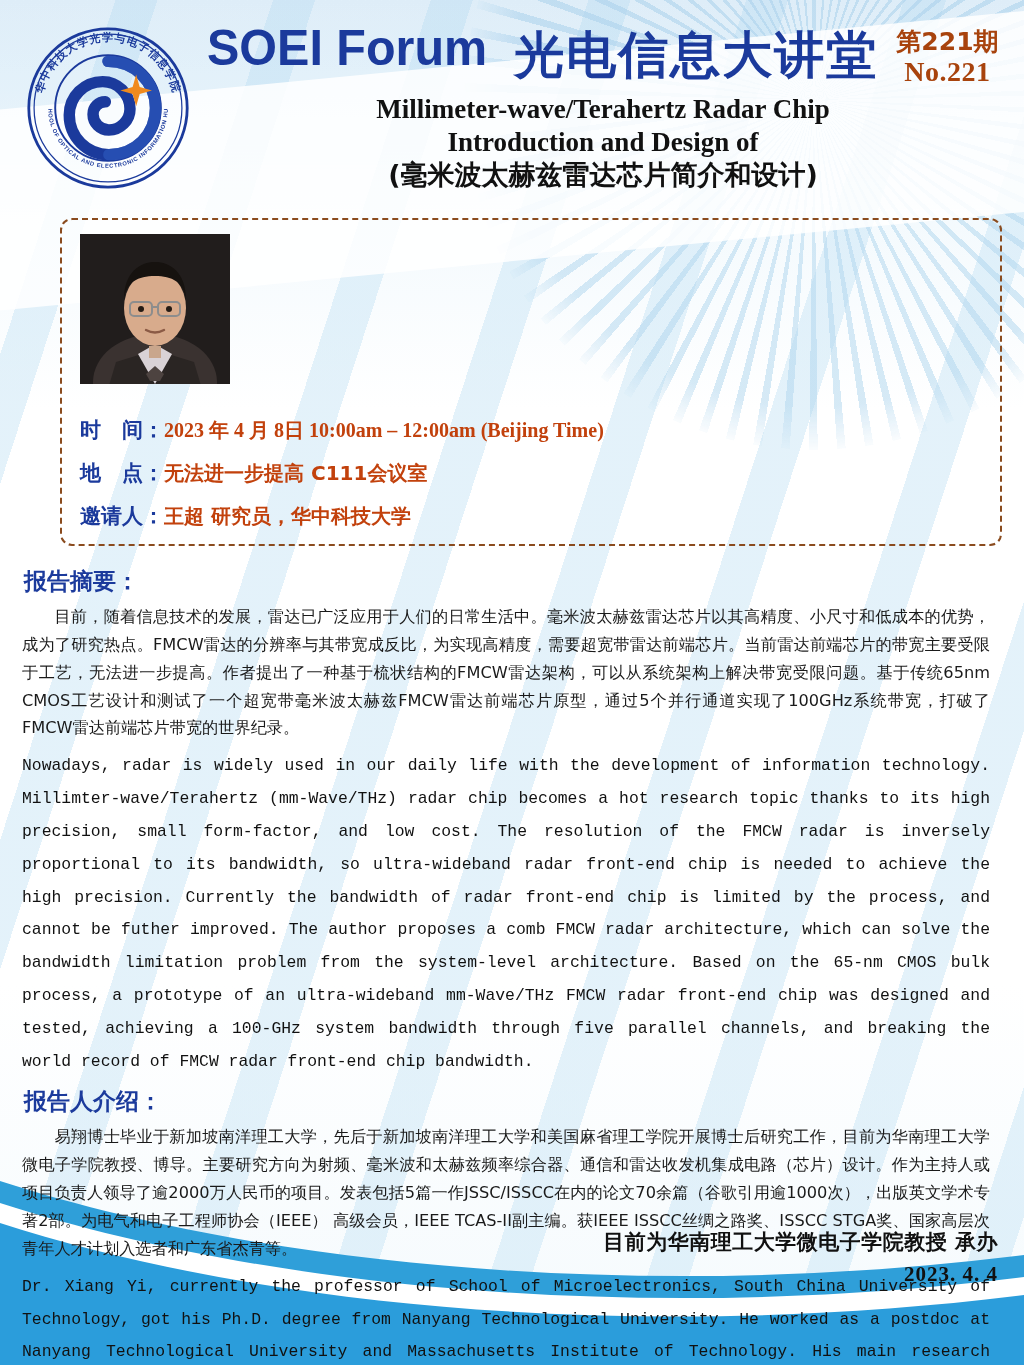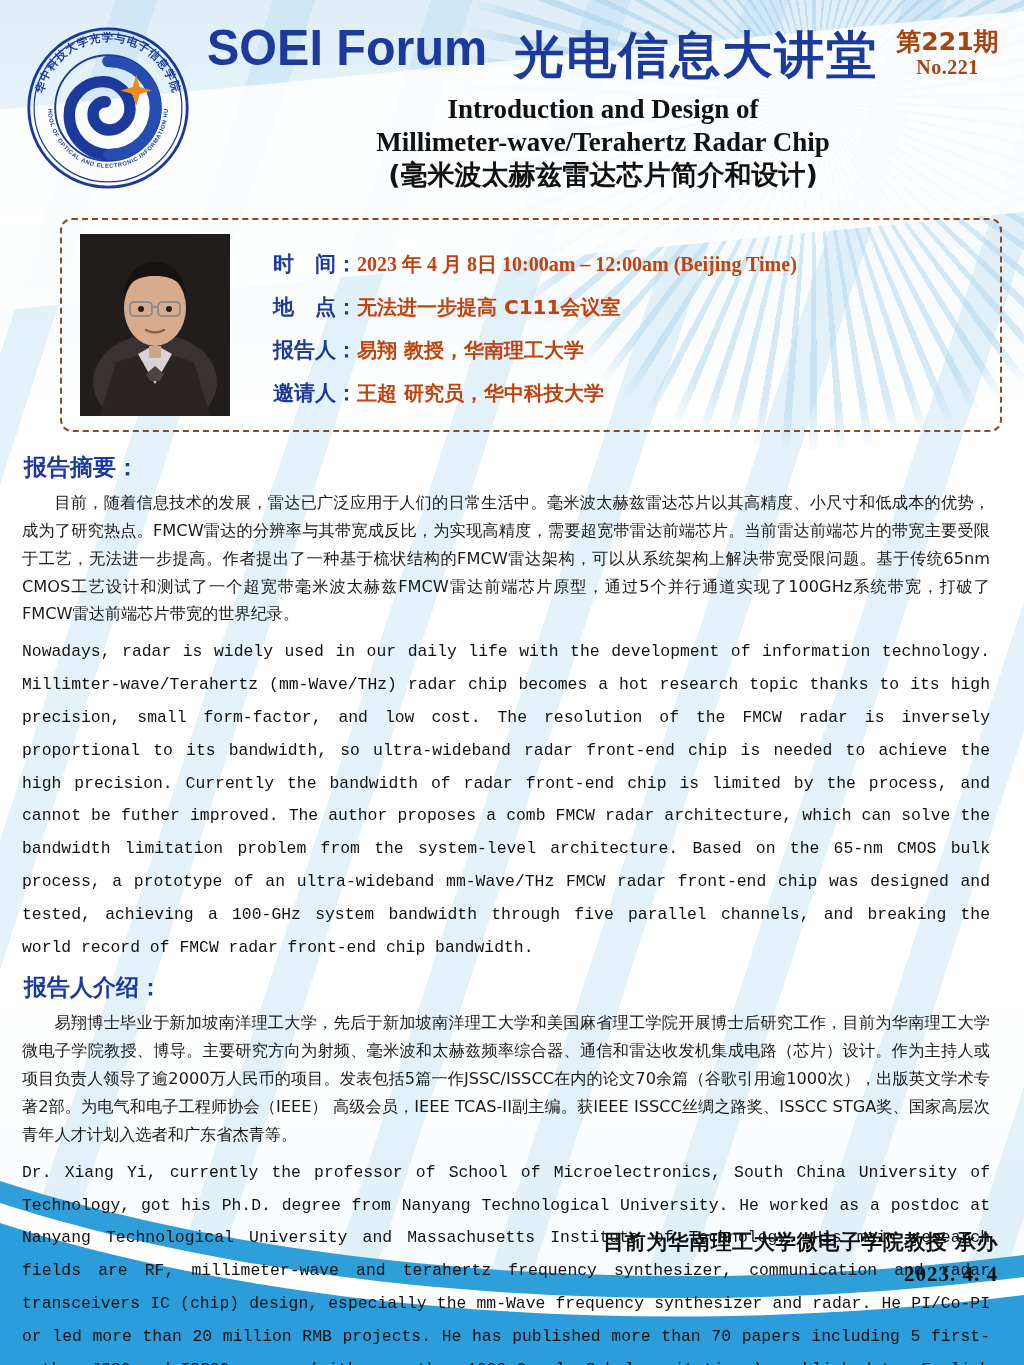--- a/index.html
+++ b/index.html
@@ -93,21 +93,21 @@
   }
   .issue {
     text-align: center;
     color: #a8430d;
     font-weight: 700;
     line-height: 1.12;
     padding-top: 6px;
     white-space: nowrap;
   }
   .issue .cn { font-size: 25px; font-family:"DejaVu Sans", sans-serif; }
-  .issue .en { font-size: 20px; font-family:"Liberation Serif", serif; letter-spacing: .5px;}
+  .issue .en { font-size: 28px; font-family:"Liberation Serif", serif; letter-spacing: .5px;}
 
   .talk-title {
     text-align: center;
     font-family: "Liberation Serif", "DejaVu Serif", serif;
     font-weight: 700;
     color: #111111;
     font-size: 27px;
     line-height: 1.22;
     margin-top: 4px;
   }
@@ -118,22 +118,23 @@
     letter-spacing: 0px;
   }
 
   
   .infobox {
     position: relative; z-index: 5;
     margin: 6px 22px 0 60px;
     border: 2px dashed #8a4b1e;
     border-radius: 12px;
     padding: 14px 16px 14px 18px;
-    display: flex; align-items: center; gap: 43px;
+    display: flex; align-items: flex-start; gap: 26px;
     min-height: 196px;
+    flex-direction: column;
   }
   .portrait {
     width: 150px; height: 182px; flex: 0 0 150px;
     border: 0; overflow: hidden;
     background: #1d1a19;
     position: relative;
   }
   .info-lines { padding-top: 6px; flex: 1 1 auto; }
   .info-line {
     display: flex; align-items: baseline;
@@ -243,22 +244,22 @@
     <div class="head-center">
       <div class="title-row">
         <div class="soei-title">SOEI Forum</div>
         <div class="soei-cn">光电信息大讲堂</div>
         <div class="issue">
           <div class="cn">第221期</div>
           <div class="en">No.221</div>
         </div>
       </div>
       <div class="talk-title">
+        <div>Millimeter-wave/Terahertz Radar Chip</div>
         <div>Introduction and Design of</div>
-        <div>Millimeter-wave/Terahertz Radar Chip</div>
         <div class="cn">(毫米波太赫兹雷达芯片简介和设计)</div>
       </div>
     </div>
   </div>
 
   <div class="infobox">
     <div class="portrait">
       <svg viewBox="0 0 150 182" width="150" height="182">
         <rect width="150" height="182" fill="#211d1c"></rect>
         <ellipse cx="75" cy="148" rx="62" ry="48" fill="#3a3230"></ellipse>
@@ -280,24 +281,20 @@
     <div class="info-lines">
       <div class="info-line">
         <span class="info-label">时　间：</span>
         <span class="info-value">2023 年 4 月 8日 10:00am – 12:00am (Beijing Time)</span>
       </div>
       <div class="info-line">
         <span class="info-label">地　点：</span>
         <span class="info-value cn">无法进一步提高 C111会议室</span>
       </div>
       <div class="info-line">
-        <span class="info-label">报告人：</span>
-        <span class="info-value cn">易翔 教授，华南理工大学</span>
-      </div>
-      <div class="info-line">
         <span class="info-label">邀请人：</span>
         <span class="info-value cn">王超 研究员，华中科技大学</span>
       </div>
     </div>
   </div>
 
   <div class="body">
 
     <div class="sec-head">报告摘要：</div>
     <p class="cn">目前，随着信息技术的发展，雷达已广泛应用于人们的日常生活中。毫米波太赫兹雷达芯片以其高精度、小尺寸和低成本的优势，成为了研究热点。FMCW雷达的分辨率与其带宽成反比，为实现高精度，需要超宽带雷达前端芯片。当前雷达前端芯片的带宽主要受限于工艺，无法进一步提高。作者提出了一种基于梳状结构的FMCW雷达架构，可以从系统架构上解决带宽受限问题。基于传统65nm CMOS工艺设计和测试了一个超宽带毫米波太赫兹FMCW雷达前端芯片原型，通过5个并行通道实现了100GHz系统带宽，打破了FMCW雷达前端芯片带宽的世界纪录。</p>

